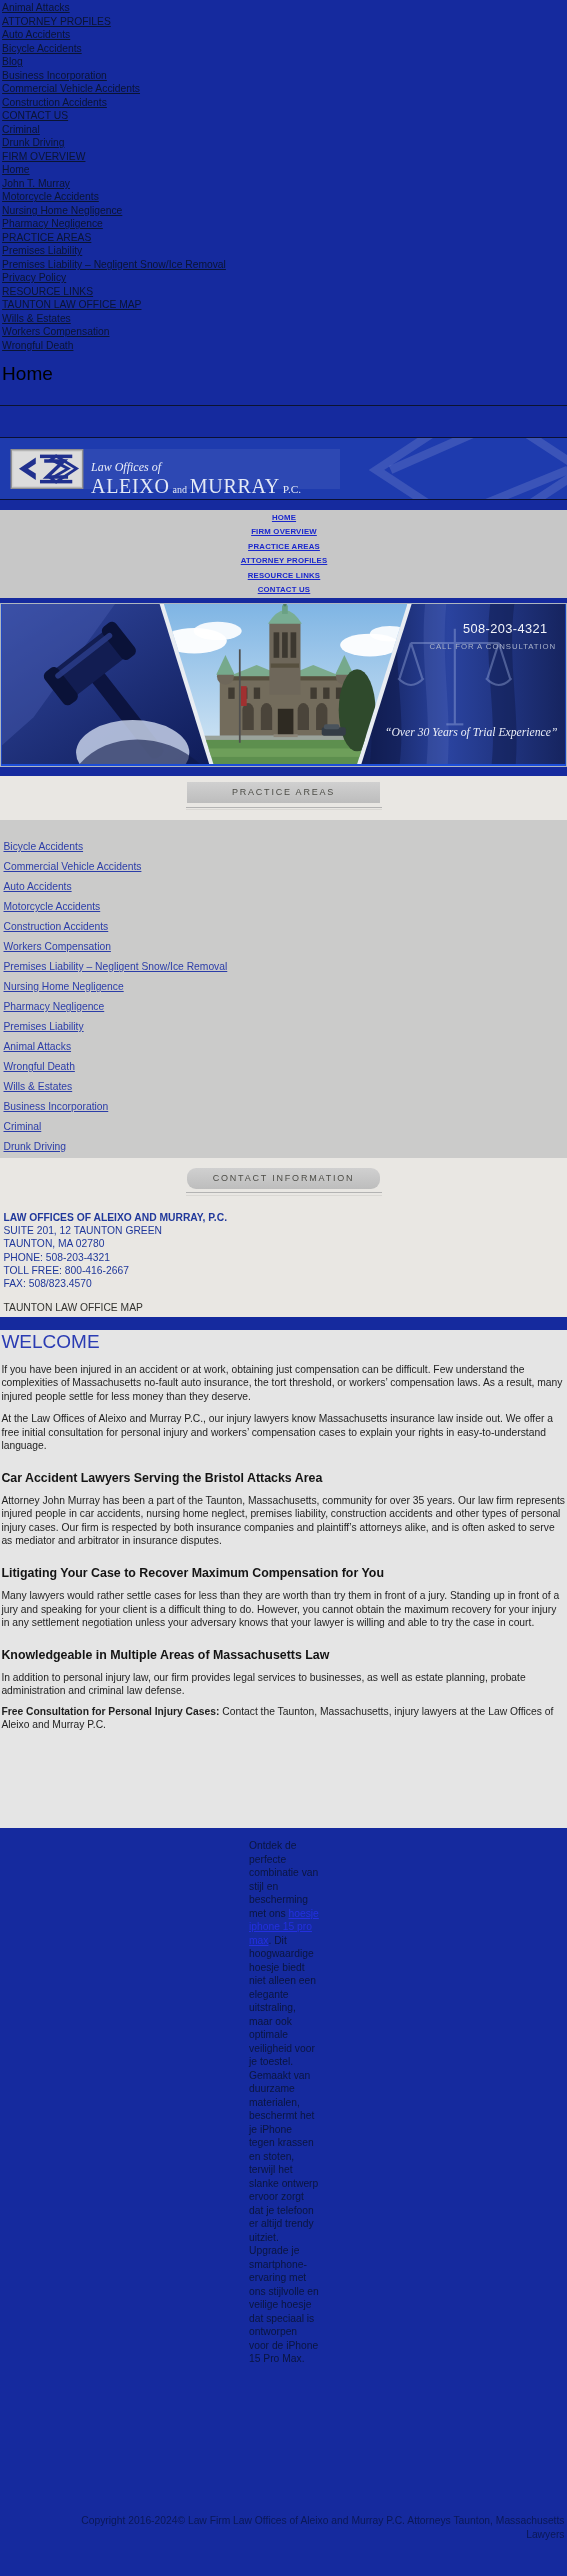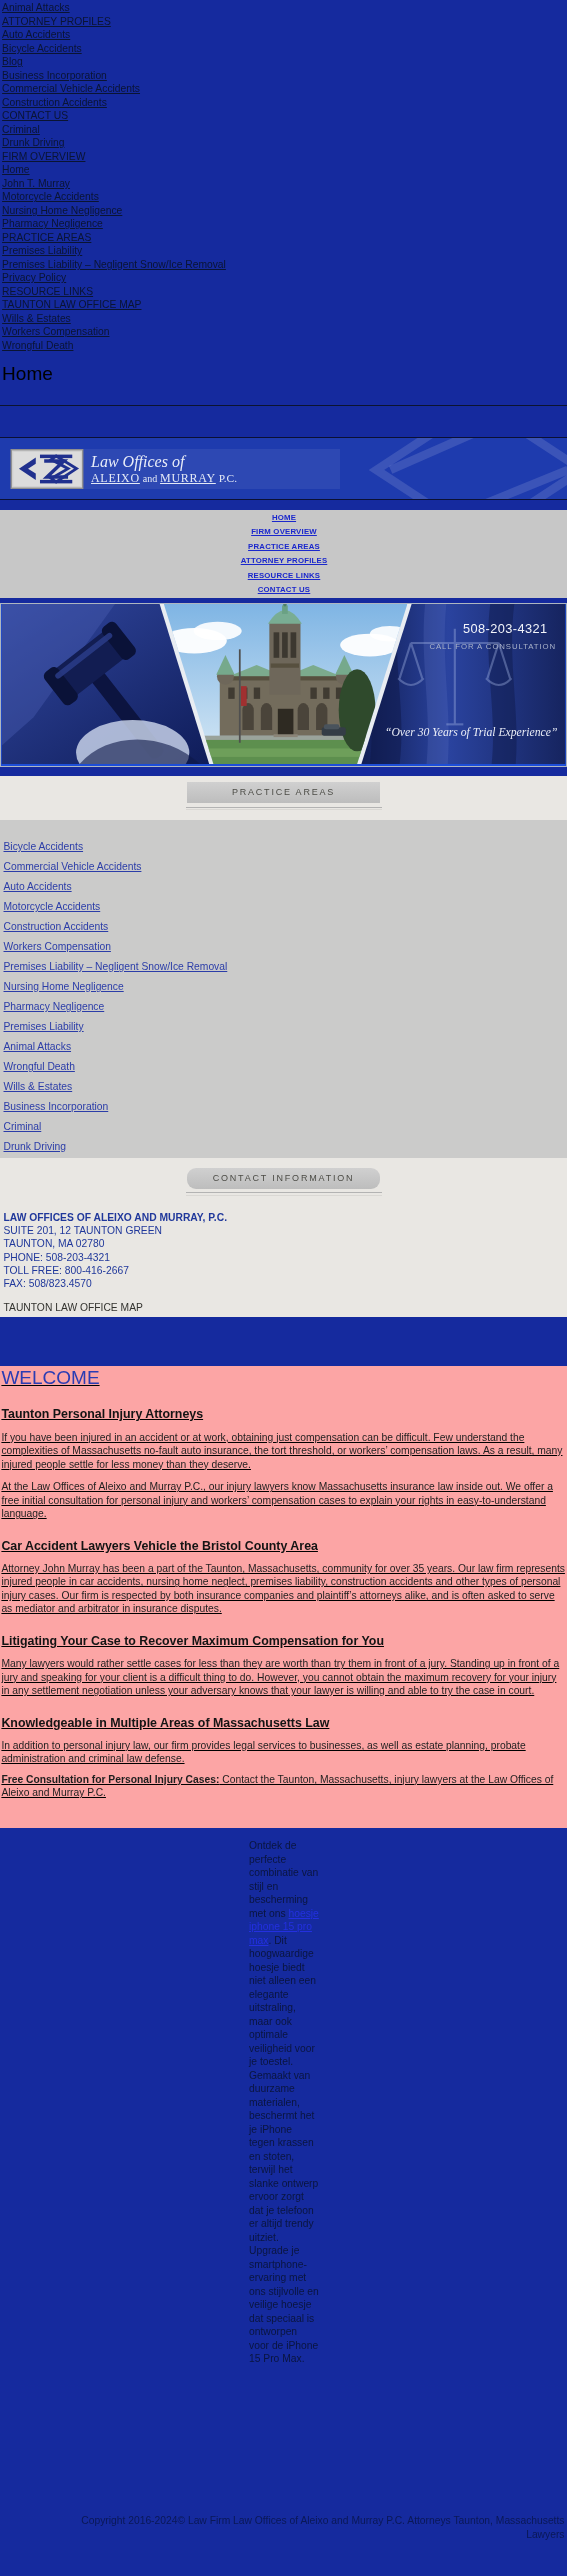--- a/index.html
+++ b/index.html
@@ -10,23 +10,23 @@
   .top-links a{display:block;font-size:10.3px;line-height:13.5px;color:#0a1433;text-decoration:underline;}
 
   .home-h1{position:absolute;top:363px;left:2.1px;font-size:19px;font-weight:400;color:#000;margin:0;}
   .rule{position:absolute;top:405px;left:0;width:568px;height:1.4px;background:#0c1430;}
 
   
   .header-band{position:absolute;top:437px;left:0;width:568px;height:61px;background:#1e3bae;border-top:1.4px solid #0b1034;border-bottom:1.4px solid #0b1034;overflow:hidden;}
   .logo{position:absolute;left:10px;top:10.6px;height:40px;display:flex;align-items:stretch;}
   .logo-emblem{width:74px;height:40px;flex:0 0 auto;}
   .logo-textpanel{height:40px;width:256px;background:rgba(255,255,255,0.07);padding-left:7px;box-sizing:border-box;}
-  .logo-line1{font-family:"Liberation Serif",serif;font-style:italic;font-size:16px;color:#e9edf8;margin-top:4px;}
+  .logo-line1{font-family:"Liberation Serif",serif;font-style:italic;font-size:12px;color:#e9edf8;margin-top:11px;}
   .logo-line2{font-family:"Liberation Serif",serif;color:#e3e9f6;margin-top:0.7px;white-space:nowrap;}
-  .logo-name{font-size:12px;letter-spacing:0.7px;text-decoration:underline;}
+  .logo-name{font-size:20px;letter-spacing:0.7px;}
   .logo-and{font-size:10px;}
   .logo-pc{font-size:11.4px;}
   .header-watermark{position:absolute;right:0;top:0;width:220px;height:61px;}
 
   
   .nav{position:absolute;top:510px;left:0;width:568px;height:88px;background:#c7c7c7;text-align:center;padding-top:0.7px;box-sizing:border-box;}
   .nav a{display:block;font-size:7.8px;font-weight:bold;line-height:14.5px;color:#1b28cc;text-decoration:underline;letter-spacing:0.2px;}
 
   
   .banner{position:absolute;top:603px;left:0;width:565px;height:162px;border:1.4px solid #aeb6c0;background:#1d4ed8;}
@@ -45,21 +45,21 @@
   
   .sec-practice-list{position:absolute;top:820px;left:0;width:568px;height:339px;background:#cbcbca;padding:17px 0 0 3.5px;box-sizing:border-box;}
   .sec-practice-list a{display:block;font-size:10.3px;line-height:20px;color:#2b3da8;text-decoration:underline;}
 
   
   .contact-block{position:absolute;left:3.5px;top:53px;font-size:10.3px;line-height:13.2px;color:#20389b;}
   .contact-block .firm{font-weight:bold;}
   .map-link{position:absolute;left:3.5px;top:144px;font-size:10.3px;color:#33332f;text-decoration:none;}
 
   
-  .sec-welcome{position:absolute;top:1366px;left:0;width:568px;height:498px;background:#fca5a5;overflow:hidden;padding:0 1.4px;box-sizing:border-box;text-decoration:underline;}
+  .sec-welcome{position:absolute;top:1330px;left:0;width:568px;height:498px;background:#e5e5e5;overflow:hidden;padding:0 1.4px;box-sizing:border-box;}
   .sec-welcome h2{margin:1.4px 0 0 0;font-size:19px;font-weight:400;color:#2b3cb3;}
   .sec-welcome h3{margin:18px 0 0 0;font-size:12.4px;color:#141414;}
   .sec-welcome p{margin:9.2px 0 0 0;font-size:10.3px;line-height:13.5px;color:#1e1e1e;}
 
   
   .footer{position:absolute;top:1828px;left:0;width:568px;height:820px;background:#152a9e;}
   .promo{width:70px;margin:11.4px auto 0;font-size:10.3px;line-height:13.5px;color:#0a153f;}
   .promo a{color:#2330e0;text-decoration:underline;}
   .copyright{position:absolute;top:686px;left:0;right:3.5px;text-align:right;font-size:10.3px;line-height:13.5px;color:#0a1856;}
 </style>
@@ -268,24 +268,23 @@
       <div>TAUNTON, MA 02780</div>
       <div>PHONE: 508-203-4321</div>
       <div>TOLL FREE: 800-416-2667</div>
       <div>FAX: 508/823.4570</div>
     </div>
     <a href="#" class="map-link">TAUNTON LAW OFFICE MAP</a>
   </div>
 
   <div class="sec-welcome">
     <h2>WELCOME</h2>
-    <h3>Taunton Personal Injury Attorneys</h3>
     <p>If you have been injured in an accident or at work, obtaining just compensation can be difficult. Few understand the complexities of Massachusetts no-fault auto insurance, the tort threshold, or workers’ compensation laws. As a result, many injured people settle for less money than they deserve.</p>
     <p>At the Law Offices of Aleixo and Murray P.C., our injury lawyers know Massachusetts insurance law inside out. We offer a free initial consultation for personal injury and workers’ compensation cases to explain your rights in easy-to-understand language.</p>
-    <h3>Car Accident Lawyers Vehicle the Bristol County Area</h3>
+    <h3>Car Accident Lawyers Serving the Bristol Attacks Area</h3>
     <p>Attorney John Murray has been a part of the Taunton, Massachusetts, community for over 35 years. Our law firm represents injured people in car accidents, nursing home neglect, premises liability, construction accidents and other types of personal injury cases. Our firm is respected by both insurance companies and plaintiff’s attorneys alike, and is often asked to serve as mediator and arbitrator in insurance disputes.</p>
     <h3>Litigating Your Case to Recover Maximum Compensation for You</h3>
     <p>Many lawyers would rather settle cases for less than they are worth than try them in front of a jury. Standing up in front of a jury and speaking for your client is a difficult thing to do. However, you cannot obtain the maximum recovery for your injury in any settlement negotiation unless your adversary knows that your lawyer is willing and able to try the case in court.</p>
     <h3>Knowledgeable in Multiple Areas of Massachusetts Law</h3>
     <p>In addition to personal injury law, our firm provides legal services to businesses, as well as estate planning, probate administration and criminal law defense.</p>
     <p style="margin-top:7px;"><b>Free Consultation for Personal Injury Cases:</b><span> Contact the Taunton, Massachusetts, injury lawyers at the Law Offices of Aleixo and Murray P.C.</span></p>
   </div>
 
   <div class="footer">
     <div class="promo"><span>Ontdek de perfecte combinatie van stijl en bescherming met ons </span><a href="#">hoesje iphone 15 pro max</a><span>. Dit hoogwaardige hoesje biedt niet alleen een elegante uitstraling, maar ook optimale veiligheid voor je toestel. Gemaakt van duurzame materialen, beschermt het je iPhone tegen krassen en stoten, terwijl het slanke ontwerp ervoor zorgt dat je telefoon er altijd trendy uitziet. Upgrade je smartphone-ervaring met ons stijlvolle en veilige hoesje dat speciaal is ontworpen voor de iPhone 15 Pro Max.</span></div>

